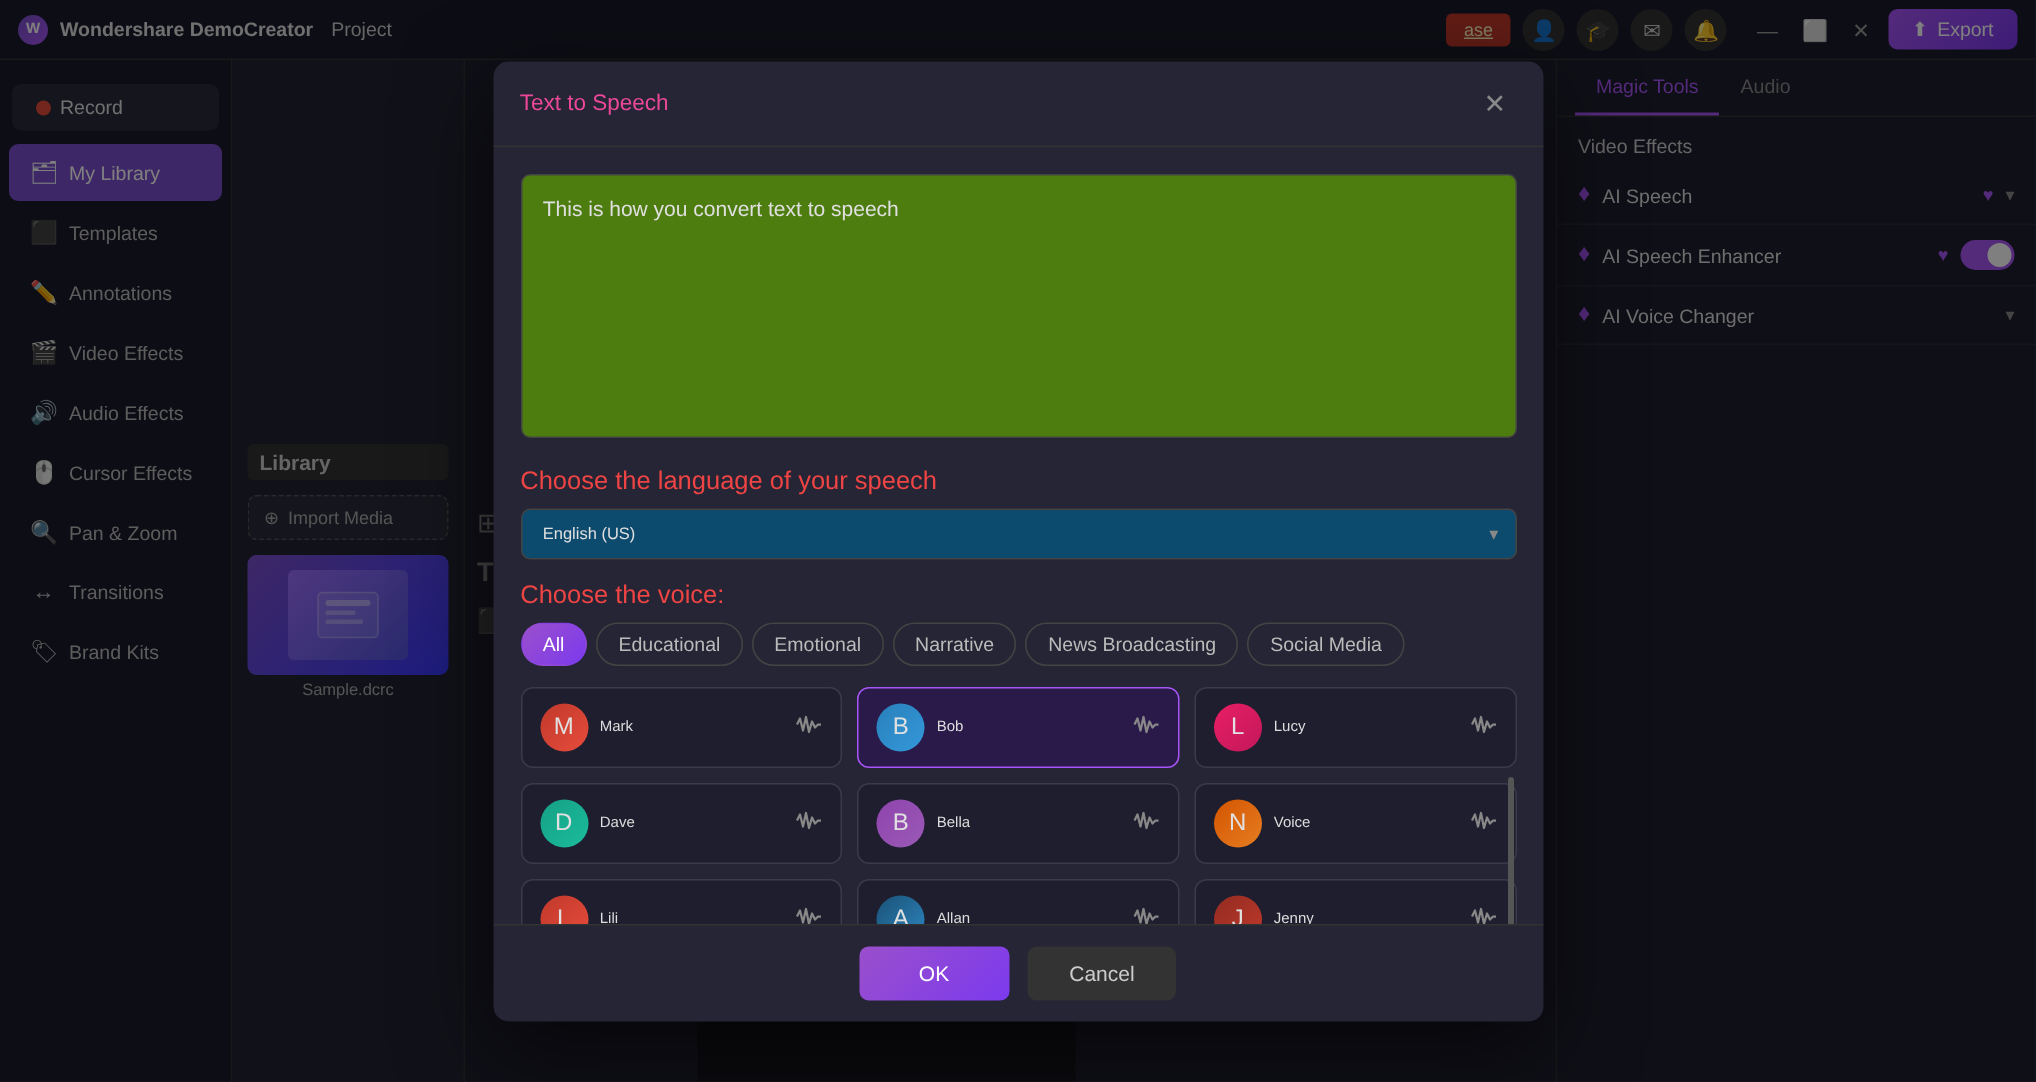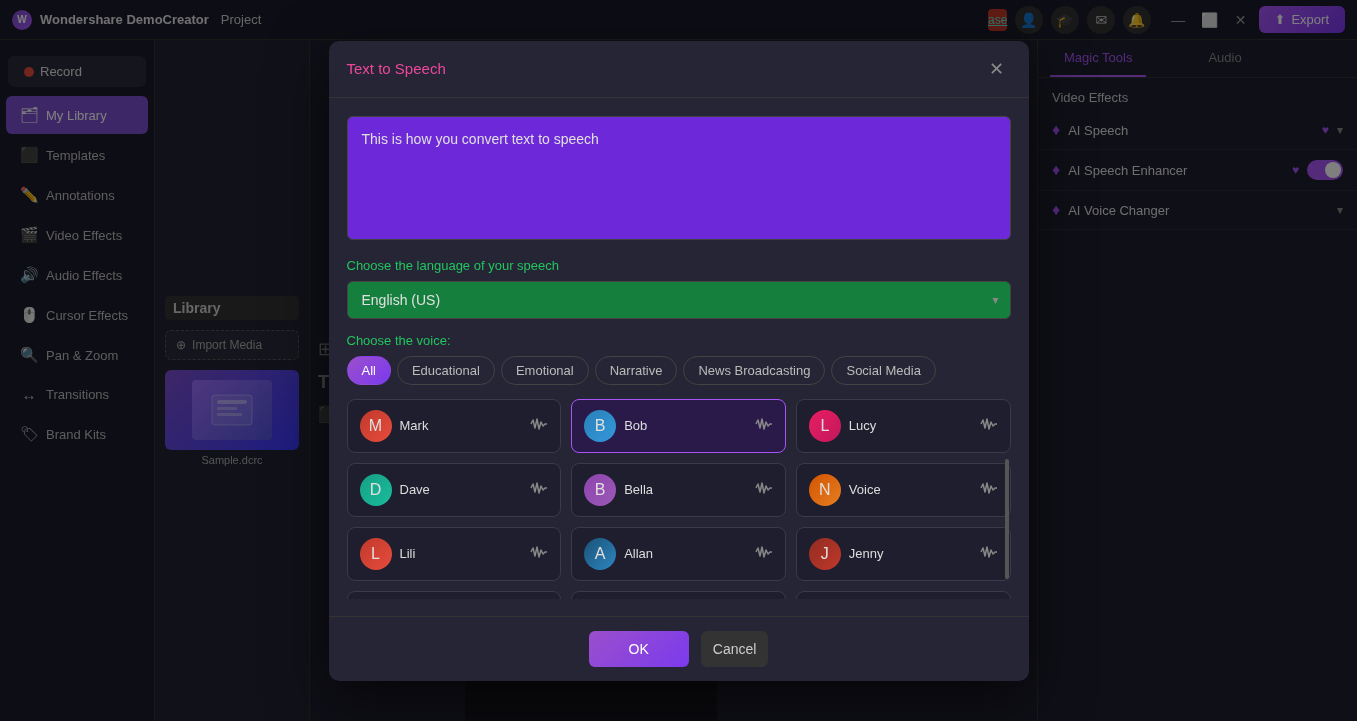--- a/index.html
+++ b/index.html
@@ -80,23 +80,23 @@
       border-radius: 6px;
       padding: 6px 16px;
       font-size: 13px;
       cursor: pointer;
       display: flex;
       align-items: center;
       gap: 6px;
     }
     .upgrade-bar {
       background: #c0392b;
-      color: #5eead4;
+      color: #fef9c3;
       font-size: 12px;
-      padding: 4px 0;
+      padding: 4px 12px;
       border-radius: 4px;
       text-decoration: underline;
     }
 
     
     .main-layout {
       display: flex;
       height: calc(721px - 40px);
     }
 
@@ -194,21 +194,20 @@
       background: #1e1e2e;
       border-left: 1px solid #333;
       margin-left: auto;
       display: flex;
       flex-direction: column;
     }
     .right-panel-tabs {
       display: flex;
       border-bottom: 1px solid #333;
       padding: 0 12px;
-      gap: 48px;
     }
     .right-tab {
       padding: 10px 14px;
       font-size: 13px;
       color: #888;
       cursor: pointer;
       border-bottom: 2px solid transparent;
     }
     .right-tab.active {
       color: #a855f7;
@@ -424,43 +423,43 @@
       justify-content: center;
       border-radius: 50%;
     }
     .modal-body {
       padding: 18px;
       overflow-y: auto;
       flex: 1;
     }
     .text-input-area {
       width: 100%;
-      height: 124px;
-      background: #6d28d9;
+      height: 176px;
+      background: #4d7c0f;
       border: 1px solid #444;
       border-radius: 6px;
       color: #e0e0e0;
       font-size: 14px;
       padding: 14px;
       resize: none;
       font-family: inherit;
       outline: none;
     }
     .section-label {
-      font-size: 13px;
-      color: #22c55e;
+      font-size: 17px;
+      color: #ef4444;
       margin: 14px 0 8px;
     }
     .lang-select {
       width: 100%;
-      background: #15803d;
+      background: #0c4a6e;
       border: 1px solid #444;
       border-radius: 6px;
       color: #e0e0e0;
-      font-size: 14px;
+      font-size: 11px;
       padding: 10px 14px;
       cursor: pointer;
       appearance: none;
       outline: none;
       position: relative;
     }
     .select-wrapper {
       position: relative;
     }
     .select-arrow {
@@ -528,21 +527,21 @@
     .avatar-bob { background: linear-gradient(135deg, #2980b9, #3498db); }
     .avatar-lucy { background: linear-gradient(135deg, #e91e63, #c2185b); }
     .avatar-dave { background: linear-gradient(135deg, #16a085, #1abc9c); }
     .avatar-bella { background: linear-gradient(135deg, #8e44ad, #9b59b6); }
     .avatar-nancy { background: linear-gradient(135deg, #d35400, #e67e22); }
     .avatar-lili { background: linear-gradient(135deg, #c0392b, #e74c3c); }
     .avatar-allan { background: linear-gradient(135deg, #1a5276, #2e86c1); }
     .avatar-jenny { background: linear-gradient(135deg, #922b21, #c0392b); }
     .voice-name {
       flex: 1;
-      font-size: 13px;
+      font-size: 10px;
       color: #ddd;
     }
     .voice-wave-icon {
       font-size: 14px;
       color: #888;
     }
     .modal-footer {
       display: flex;
       justify-content: center;
       gap: 12px;
@@ -556,21 +555,21 @@
       border-radius: 6px;
       padding: 10px 40px;
       font-size: 14px;
       cursor: pointer;
     }
     .btn-cancel {
       background: #333;
       color: #ccc;
       border: none;
       border-radius: 6px;
-      padding: 10px 12px;
+      padding: 10px 28px;
       font-size: 14px;
       cursor: pointer;
     }
 
     
     .record-btn {
       display: flex;
       align-items: center;
       gap: 6px;
       background: #2a2a3a;

